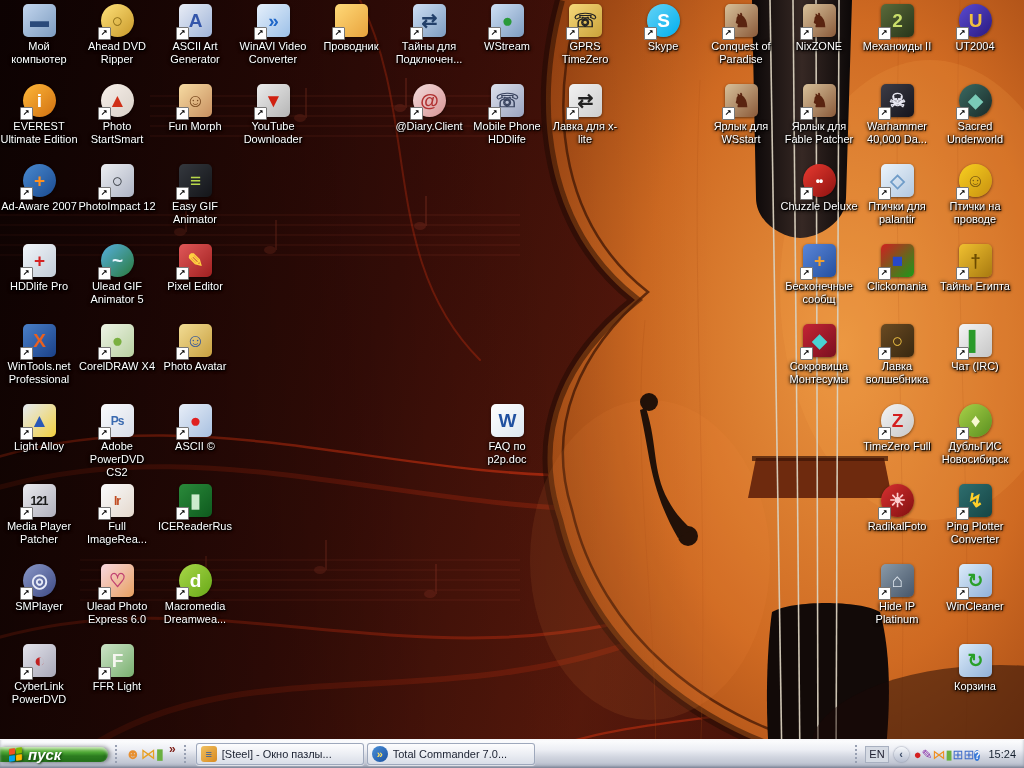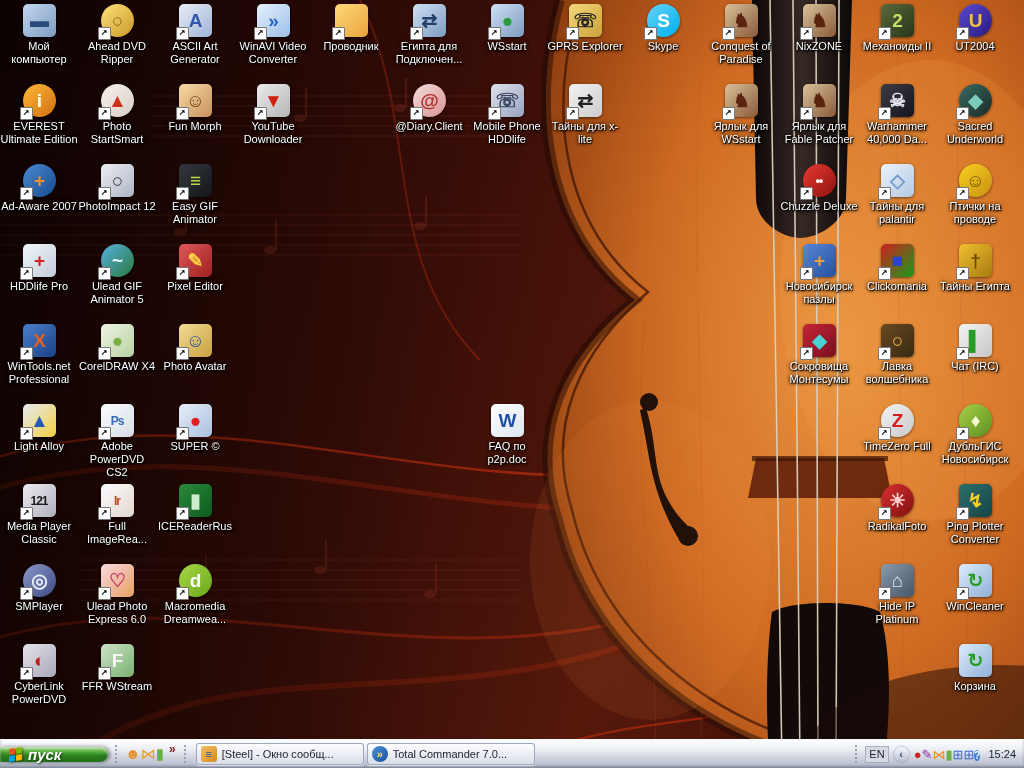--- a/index.html
+++ b/index.html
@@ -178,29 +178,29 @@
           <b style="color: rgb(30, 102, 200);">»</b>
           <span class="sc">↗</span>
         </span><span class="il">WinAVI Video Converter</span></div>
       <div class="dicon" style="left: 312px; top: 4px;"><span class="ig" style="background: linear-gradient(135deg, rgb(255, 217, 120), rgb(232, 163, 61));">
           <b style="color: rgb(184, 122, 32);"></b>
           <span class="sc">↗</span>
         </span><span class="il">Проводник</span></div>
       <div class="dicon" style="left: 390px; top: 4px;"><span class="ig" style="background: linear-gradient(135deg, rgb(207, 224, 245), rgb(125, 156, 192));">
           <b style="color: rgb(35, 64, 106);">⇄</b>
           <span class="sc">↗</span>
-        </span><span class="il">Египта для Подключен...</span></div>
+        </span><span class="il">Тайны для Подключен...</span></div>
       <div class="dicon" style="left: 468px; top: 4px;"><span class="ig" style="background: linear-gradient(135deg, rgb(207, 224, 245), rgb(125, 156, 192));">
           <b style="color: rgb(42, 154, 58);">●</b>
           <span class="sc">↗</span>
-        </span><span class="il">WSstart</span></div>
+        </span><span class="il">WStream</span></div>
       <div class="dicon" style="left: 546px; top: 4px;"><span class="ig" style="background: linear-gradient(135deg, rgb(245, 216, 122), rgb(202, 162, 58));">
           <b style="color: rgb(34, 34, 34);">☏</b>
           <span class="sc">↗</span>
-        </span><span class="il">GPRS Explorer</span></div>
+        </span><span class="il">GPRS TimeZero</span></div>
       <div class="dicon" style="left: 624px; top: 4px;"><span class="ig circ" style="background: linear-gradient(135deg, rgb(102, 211, 245), rgb(0, 175, 240));">
           <b style="color: rgb(255, 255, 255);">S</b>
           <span class="sc">↗</span>
         </span><span class="il">Skype</span></div>
       <div class="dicon" style="left: 702px; top: 4px;"><span class="ig" style="background: linear-gradient(135deg, rgb(216, 193, 154), rgb(138, 90, 58));">
           <b style="color: rgb(90, 36, 16);">♞</b>
           <span class="sc">↗</span>
         </span><span class="il">Conquest of Paradise</span></div>
       <div class="dicon" style="left: 780px; top: 4px;"><span class="ig" style="background: linear-gradient(135deg, rgb(216, 193, 154), rgb(138, 90, 58));">
           <b style="color: rgb(90, 36, 16);">♞</b>
@@ -234,21 +234,21 @@
           <b style="color: rgb(176, 48, 48);">@</b>
           <span class="sc">↗</span>
         </span><span class="il">@Diary.Client</span></div>
       <div class="dicon" style="left: 468px; top: 84px;"><span class="ig" style="background: linear-gradient(135deg, rgb(221, 225, 236), rgb(154, 164, 192));">
           <b style="color: rgb(58, 68, 96);">☏</b>
           <span class="sc">↗</span>
         </span><span class="il">Mobile Phone HDDlife</span></div>
       <div class="dicon" style="left: 546px; top: 84px;"><span class="ig" style="background: linear-gradient(135deg, rgb(242, 242, 242), rgb(205, 205, 205));">
           <b style="color: rgb(34, 34, 34);">⇄</b>
           <span class="sc">↗</span>
-        </span><span class="il">Тайны для x-lite</span></div>
+        </span><span class="il">Лавка для x-lite</span></div>
       <div class="dicon" style="left: 702px; top: 84px;"><span class="ig" style="background: linear-gradient(135deg, rgb(216, 193, 154), rgb(138, 90, 58));">
           <b style="color: rgb(90, 36, 16);">♞</b>
           <span class="sc">↗</span>
         </span><span class="il">Ярлык для WSstart</span></div>
       <div class="dicon" style="left: 780px; top: 84px;"><span class="ig" style="background: linear-gradient(135deg, rgb(216, 193, 154), rgb(138, 90, 58));">
           <b style="color: rgb(90, 36, 16);">♞</b>
           <span class="sc">↗</span>
         </span><span class="il">Ярлык для Fable Patcher</span></div>
       <div class="dicon" style="left: 858px; top: 84px;"><span class="ig" style="background: linear-gradient(135deg, rgb(60, 60, 70), rgb(20, 20, 28));">
           <b style="color: rgb(232, 232, 242);">☠</b>
@@ -270,41 +270,41 @@
           <b style="color: rgb(184, 216, 74);">≡</b>
           <span class="sc">↗</span>
         </span><span class="il">Easy GIF Animator</span></div>
       <div class="dicon" style="left: 780px; top: 164px;"><span class="ig circ" style="background: linear-gradient(135deg, rgb(232, 58, 48), rgb(142, 18, 16));">
           <b style="color: rgb(255, 255, 255); font-size: 12px;">••</b>
           <span class="sc">↗</span>
         </span><span class="il">Chuzzle Deluxe</span></div>
       <div class="dicon" style="left: 858px; top: 164px;"><span class="ig" style="background: linear-gradient(135deg, rgb(236, 244, 251), rgb(178, 200, 224));">
           <b style="color: rgb(111, 156, 200);">◇</b>
           <span class="sc">↗</span>
-        </span><span class="il">Тайны для palantir</span></div>
+        </span><span class="il">Птички для palantir</span></div>
       <div class="dicon" style="left: 936px; top: 164px;"><span class="ig circ" style="background: linear-gradient(135deg, rgb(248, 208, 32), rgb(200, 144, 16));">
           <b style="color: rgb(122, 90, 16);">☺</b>
           <span class="sc">↗</span>
         </span><span class="il">Птички на проводе</span></div>
       <div class="dicon" style="left: 0px; top: 244px;"><span class="ig" style="background: linear-gradient(135deg, rgb(242, 246, 250), rgb(194, 204, 216));">
           <b style="color: rgb(212, 34, 34);">+</b>
           <span class="sc">↗</span>
         </span><span class="il">HDDlife Pro</span></div>
       <div class="dicon" style="left: 78px; top: 244px;"><span class="ig circ" style="background: linear-gradient(135deg, rgb(86, 176, 224), rgb(42, 122, 60));">
           <b style="color: rgb(234, 246, 255);">~</b>
           <span class="sc">↗</span>
         </span><span class="il">Ulead GIF Animator 5</span></div>
       <div class="dicon" style="left: 156px; top: 244px;"><span class="ig" style="background: linear-gradient(135deg, rgb(224, 88, 88), rgb(160, 32, 32));">
           <b style="color: rgb(255, 208, 64);">✎</b>
           <span class="sc">↗</span>
         </span><span class="il">Pixel Editor</span></div>
       <div class="dicon" style="left: 780px; top: 244px;"><span class="ig" style="background: linear-gradient(135deg, rgb(90, 134, 216), rgb(36, 80, 160));">
           <b style="color: rgb(240, 160, 48);">+</b>
           <span class="sc">↗</span>
-        </span><span class="il">Новосибирск пазлы</span></div>
+        </span><span class="il">Бесконечные сообщ</span></div>
       <div class="dicon" style="left: 858px; top: 244px;"><span class="ig" style="background: linear-gradient(135deg, rgb(208, 32, 32), rgb(26, 154, 26));">
           <b style="color: rgb(40, 72, 200);">■</b>
           <span class="sc">↗</span>
         </span><span class="il">Clickomania</span></div>
       <div class="dicon" style="left: 936px; top: 244px;"><span class="ig" style="background: linear-gradient(135deg, rgb(240, 192, 48), rgb(168, 122, 16));">
           <b style="color: rgb(106, 74, 0);">†</b>
           <span class="sc">↗</span>
         </span><span class="il">Тайны Египта</span></div>
       <div class="dicon" style="left: 0px; top: 324px;"><span class="ig" style="background: linear-gradient(135deg, rgb(74, 128, 200), rgb(26, 64, 136));">
           <b style="color: rgb(232, 96, 32);">X</b>
@@ -334,36 +334,36 @@
           <b style="color: rgb(40, 88, 184);">▲</b>
           <span class="sc">↗</span>
         </span><span class="il">Light Alloy</span></div>
       <div class="dicon" style="left: 78px; top: 404px;"><span class="ig" style="background: linear-gradient(135deg, rgb(250, 251, 253), rgb(216, 221, 232));">
           <b style="color: rgb(58, 106, 176); font-size: 12px;">Ps</b>
           <span class="sc">↗</span>
         </span><span class="il">Adobe PowerDVD CS2</span></div>
       <div class="dicon" style="left: 156px; top: 404px;"><span class="ig" style="background: linear-gradient(135deg, rgb(232, 238, 248), rgb(168, 192, 224));">
           <b style="color: rgb(224, 32, 32);">●</b>
           <span class="sc">↗</span>
-        </span><span class="il">SUPER ©</span></div>
+        </span><span class="il">ASCII ©</span></div>
       <div class="dicon" style="left: 468px; top: 404px;"><span class="ig" style="background: linear-gradient(135deg, rgb(255, 255, 255), rgb(220, 230, 240));">
           <b style="color: rgb(32, 80, 160);">W</b>
         </span><span class="il">FAQ по p2p.doc</span></div>
       <div class="dicon" style="left: 858px; top: 404px;"><span class="ig circ" style="background: linear-gradient(135deg, rgb(244, 244, 244), rgb(200, 200, 200));">
           <b style="color: rgb(212, 32, 32);">Z</b>
           <span class="sc">↗</span>
         </span><span class="il">TimeZero Full</span></div>
       <div class="dicon" style="left: 936px; top: 404px;"><span class="ig circ" style="background: linear-gradient(135deg, rgb(168, 208, 72), rgb(90, 144, 32));">
           <b style="color: rgb(248, 248, 208);">♦</b>
           <span class="sc">↗</span>
         </span><span class="il">ДубльГИС Новосибирск</span></div>
       <div class="dicon" style="left: 0px; top: 484px;"><span class="ig" style="background: linear-gradient(135deg, rgb(236, 236, 240), rgb(176, 176, 188));">
           <b style="color: rgb(26, 26, 26); font-size: 12px;">121</b>
           <span class="sc">↗</span>
-        </span><span class="il">Media Player Classic</span></div>
+        </span><span class="il">Media Player Patcher</span></div>
       <div class="dicon" style="left: 78px; top: 484px;"><span class="ig" style="background: linear-gradient(135deg, rgb(250, 251, 253), rgb(228, 216, 204));">
           <b style="color: rgb(192, 74, 32); font-size: 12px;">Ir</b>
           <span class="sc">↗</span>
         </span><span class="il">Full ImageRea...</span></div>
       <div class="dicon" style="left: 156px; top: 484px;"><span class="ig" style="background: linear-gradient(135deg, rgb(42, 138, 58), rgb(14, 90, 30));">
           <b style="color: rgb(205, 236, 205);">▮</b>
           <span class="sc">↗</span>
         </span><span class="il">ICEReaderRus</span></div>
       <div class="dicon" style="left: 858px; top: 484px;"><span class="ig circ" style="background: linear-gradient(135deg, rgb(216, 48, 48), rgb(128, 16, 16));">
           <b style="color: rgb(255, 208, 208);">☀</b>
@@ -393,21 +393,21 @@
           <b style="color: rgb(42, 160, 42);">↻</b>
           <span class="sc">↗</span>
         </span><span class="il">WinCleaner</span></div>
       <div class="dicon" style="left: 0px; top: 644px;"><span class="ig" style="background: linear-gradient(135deg, rgb(228, 228, 236), rgb(168, 168, 184));">
           <b style="color: rgb(192, 32, 32);">◐</b>
           <span class="sc">↗</span>
         </span><span class="il">CyberLink PowerDVD</span></div>
       <div class="dicon" style="left: 78px; top: 644px;"><span class="ig" style="background: linear-gradient(135deg, rgb(205, 228, 200), rgb(122, 176, 112));">
           <b style="color: rgb(246, 246, 240);">F</b>
           <span class="sc">↗</span>
-        </span><span class="il">FFR WStream</span></div>
+        </span><span class="il">FFR Light</span></div>
       <div class="dicon" style="left: 936px; top: 644px;"><span class="ig" style="background: linear-gradient(135deg, rgb(220, 236, 250), rgb(144, 176, 216));">
           <b style="color: rgb(40, 160, 40);">↻</b>
         </span><span class="il">Корзина</span></div>
     </div>
 
   <div id="taskbar">
     <div id="start">
       <span class="flag">
           <i style="background: rgb(242, 80, 34);"></i>
           <i style="background: rgb(127, 186, 0);"></i>
@@ -418,21 +418,21 @@
     </div>
     <div id="quicklaunch">
       <span class="grip"></span>
       <span id="ql-icons"><span class="qli" style="color: rgb(232, 144, 48);">☻</span><span class="qli" style="color: rgb(232, 160, 32);">⋈</span><span class="qli" style="color: rgb(106, 176, 64);">▮</span></span>
       <span class="chev">»</span>
       <span class="grip"></span>
     </div>
     <div id="tasks">
         <div class="task">
           <span class="ti" style="color: rgb(42, 90, 168); background: linear-gradient(135deg, rgb(240, 192, 96), rgb(216, 138, 32));">≡</span>
-          <span>[Steel] - Окно сообщ...</span>
+          <span>[Steel] - Окно пазлы...</span>
         </div>
         <div class="task">
           <span class="ti" style="color: rgb(255, 224, 96); background: linear-gradient(135deg, rgb(74, 144, 216), rgb(26, 80, 160)); border-radius: 50%;">»</span>
           <span>Total Commander 7.0...</span>
         </div>
       </div>
     <div id="spacer"></div>
     <div id="tray">
       <span class="grip"></span>
       <span id="lang">EN</span>

